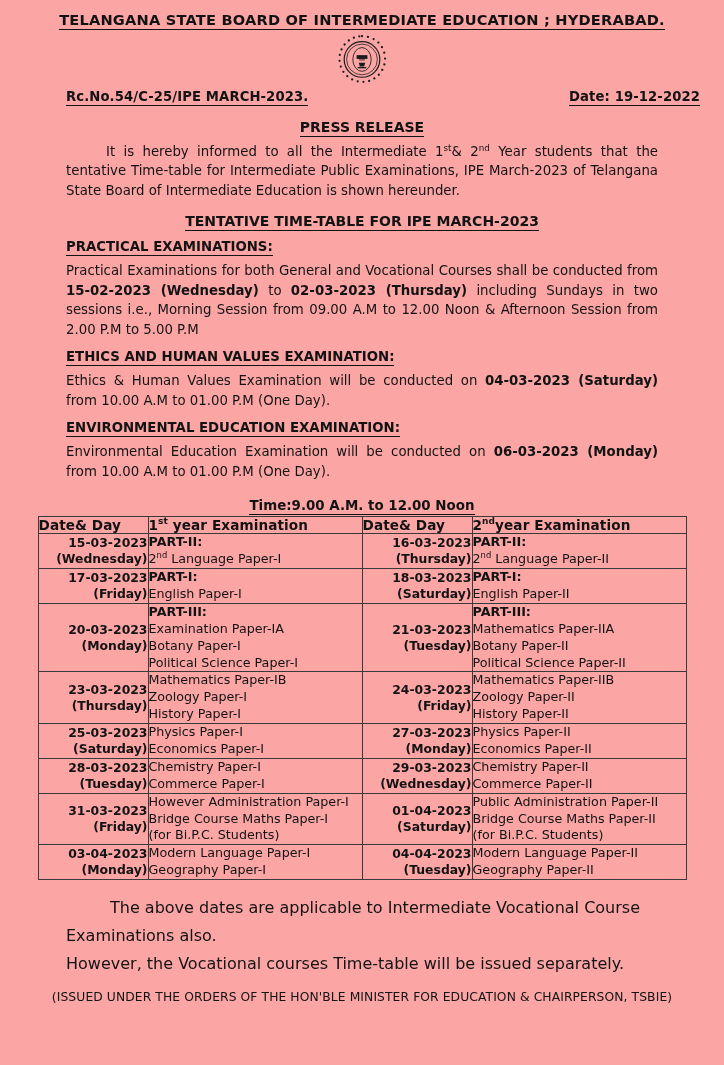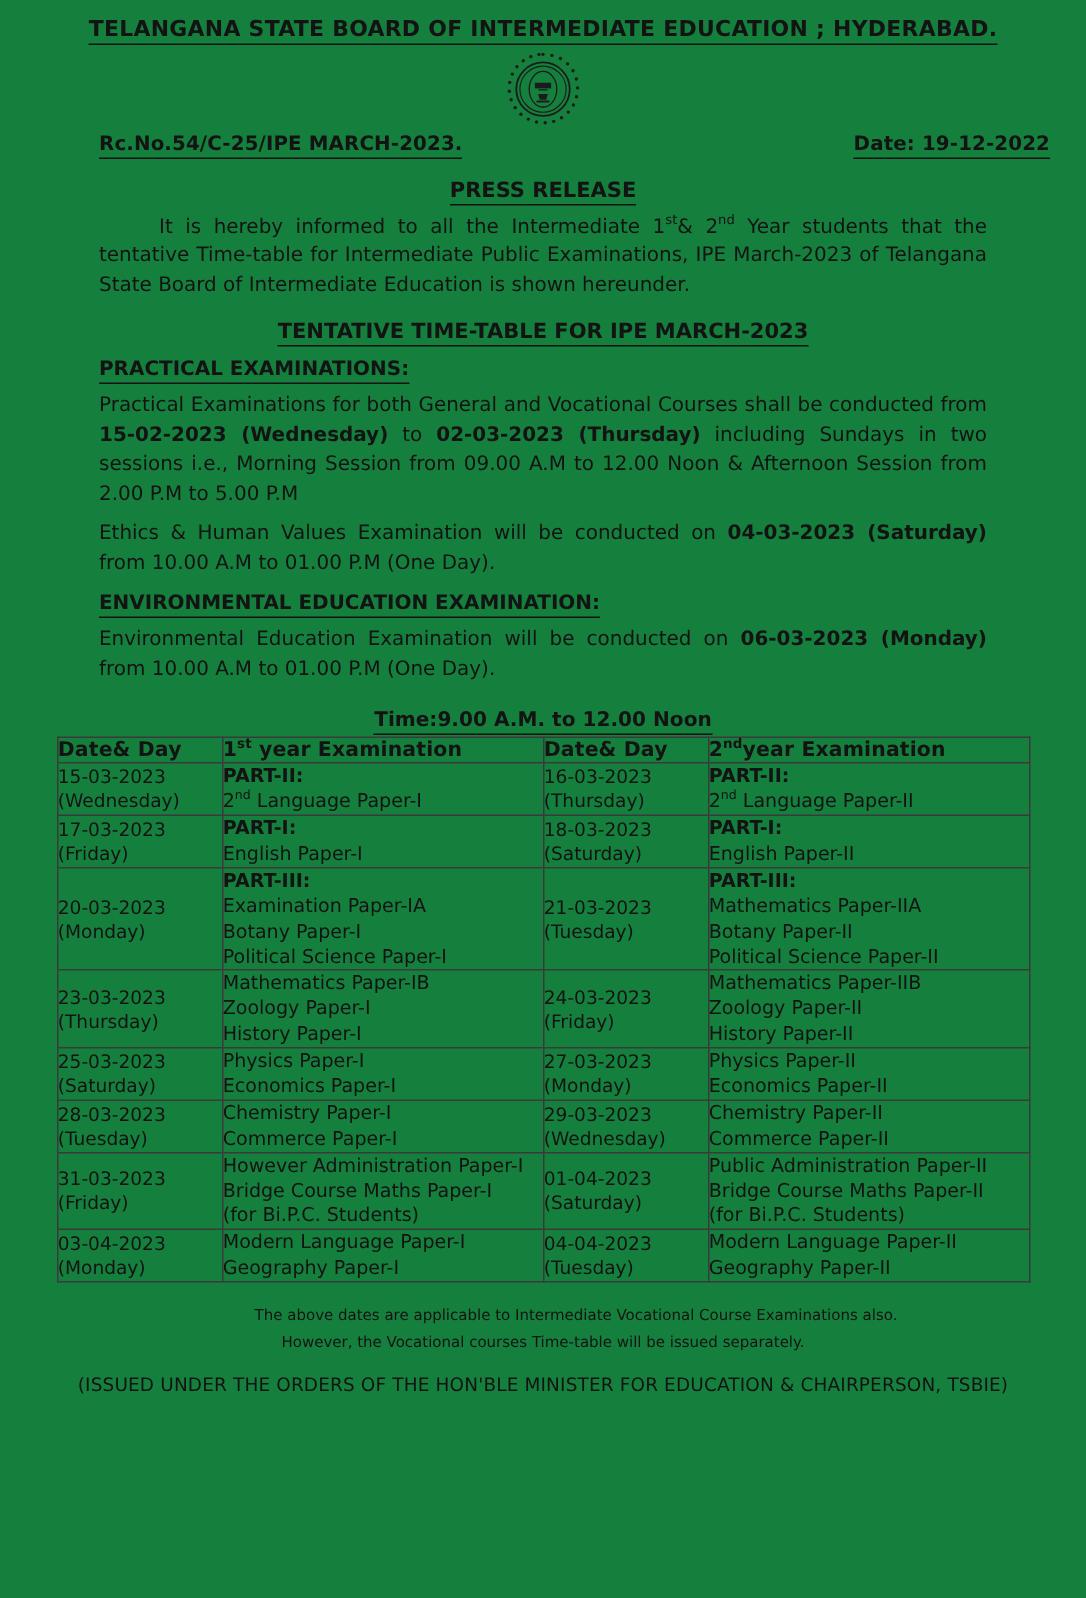--- a/index.html
+++ b/index.html
@@ -13,21 +13,21 @@
     overflow: hidden;
     font-family: "DejaVu Sans", sans-serif;
     color: #131313;
     -webkit-font-smoothing: antialiased;
   }
 
   .page {
     position: relative;
     width: 724px;
     height: 1065px;
-    background: #15803d;
+    background: #fca5a5;
     box-sizing: border-box;
     padding: 0 16px;
   }
 
   
   .doc-title {
     text-align: center;
     font-weight: bold;
     font-size: 14.6px;
     letter-spacing: 0.2px;
@@ -148,45 +148,44 @@
   th.hdr {
     font-size: 13.6px;
     font-weight: bold;
     text-align: left;
     padding: 8px 2px 9px 2px;
     letter-spacing: 0.1px;
   }
 
   td.date-cell {
     font-size: 12.4px;
-    font-weight: normal;
-    text-align: left;
+    font-weight: bold;
+    text-align: right;
     line-height: 1.28;
     padding: 4px 2px;
   }
   td.exam-cell {
     font-size: 12.7px;
     line-height: 1.33;
     padding: 5px 0 6px 9px;
     text-align: left;
   }
   td.exam-cell .part {
     font-weight: bold;
     display: block;
   }
   td.exam-cell .line { display: block; }
 
   
   .footer {
     margin-top: 14px;
-    font-size: 10px;
+    font-size: 16px;
     line-height: 1.75;
     margin-left: 50px;
     margin-right: 50px;
-    text-align: center;
   }
   .footer .l1 { text-indent: 44px; }
   .footnote {
     text-align: center;
     font-size: 12.3px;
     margin-top: 12px;
     letter-spacing: 0.1px;
   }
 </style>
 </head>
@@ -261,20 +260,23 @@
     <span>TENTATIVE TIME-TABLE FOR IPE MARCH-2023</span>
   </div>
 
   <div class="sub-head">
     <span>PRACTICAL EXAMINATIONS:</span>
   </div>
   <div class="para">
     <span>Practical Examinations for both General and Vocational Courses shall be conducted from </span><span class="b">15-02-2023 (Wednesday)</span><span> to </span><span class="b">02-03-2023 (Thursday)</span><span> including Sundays in two sessions i.e., Morning Session from 09.00 A.M to 12.00 Noon &amp; Afternoon Session from 2.00 P.M to 5.00 P.M</span>
   </div>
 
+  <div class="sub-head">
+    <span>ETHICS AND HUMAN VALUES EXAMINATION:</span>
+  </div>
   <div class="para">
     <span>Ethics &amp; Human Values Examination will be conducted on </span><span class="b">04-03-2023 (Saturday)</span><span> from 10.00 A.M to 01.00 P.M (One Day).</span>
   </div>
 
   <div class="sub-head">
     <span>ENVIRONMENTAL EDUCATION EXAMINATION:</span>
   </div>
   <div class="para">
     <span>Environmental Education Examination will be conducted on </span><span class="b">06-03-2023 (Monday)</span><span> from 10.00 A.M to 01.00 P.M (One Day).</span>
   </div>

